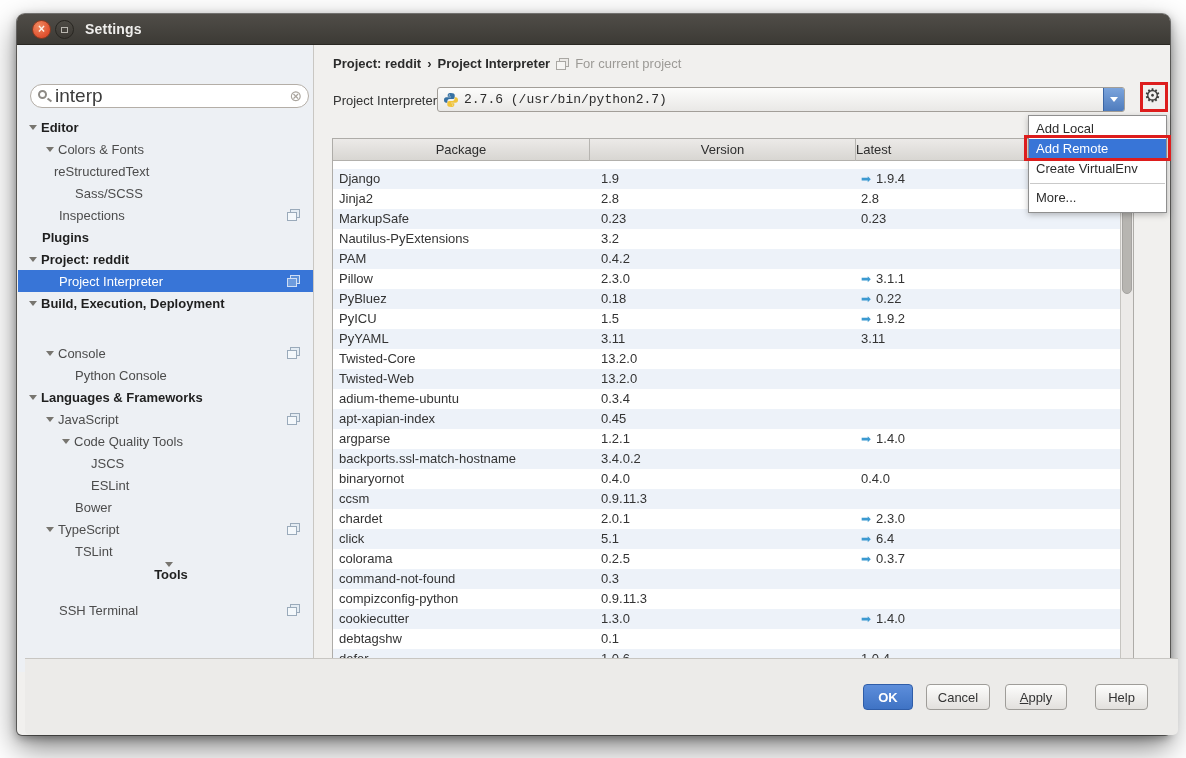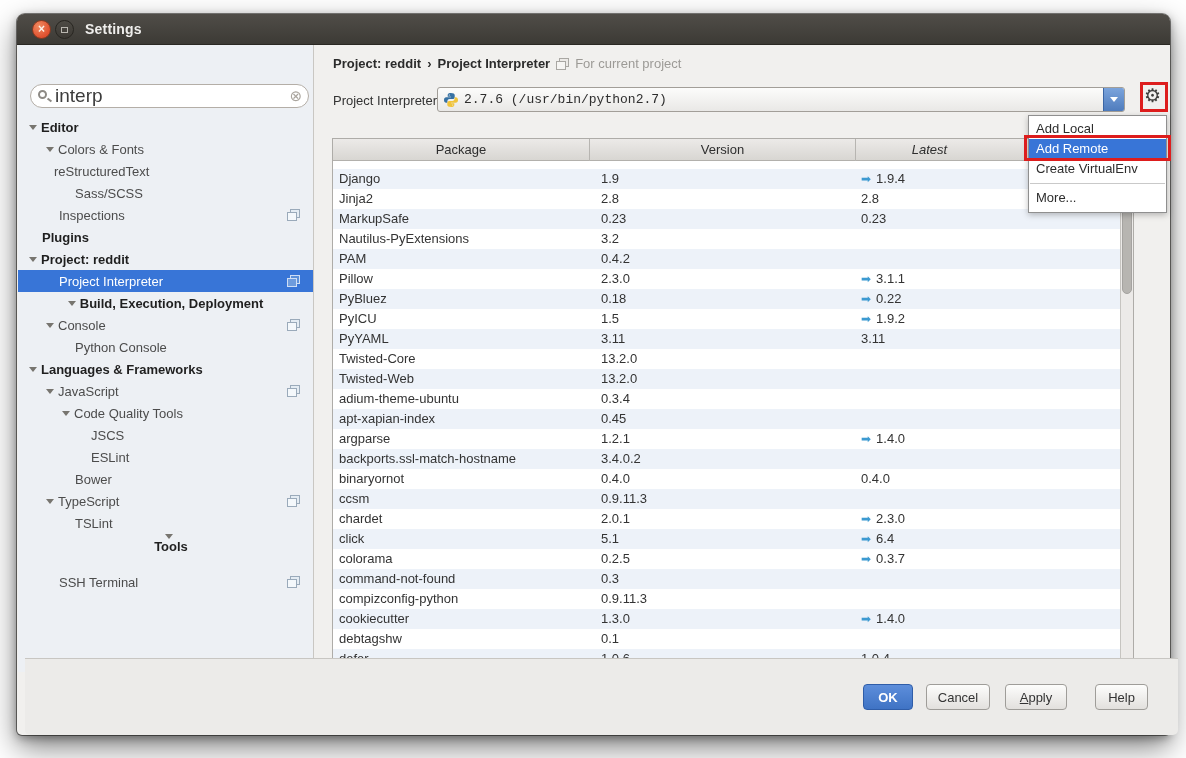--- a/index.html
+++ b/index.html
@@ -47,21 +47,21 @@
   .combo .dd { position:absolute; right:0; top:0; width:21px; height:23px; border-left:1px solid #3b66a5; border-radius:0 2px 2px 0; background:linear-gradient(#7ba4dc,#4f7cbd); }
   .combo .dd::after { content:""; position:absolute; left:6px; top:9px; width:0; height:0; border-left:4.5px solid transparent; border-right:4.5px solid transparent; border-top:5px solid #fff; }
   .gearbox { position:absolute; left:1123px; top:68px; width:28px; height:30px; border:3px solid #dd1d1d; background:transparent; z-index:60; }
   .gear { position:absolute; left:1127px; top:71px; font-size:19px; color:#3e3e3c; cursor:pointer; z-index:61; line-height:22px; }
   
   .pkg-table { position:absolute; left:315px; top:124px; width:802px; height:530px; background:#fff; border:1px solid #aeaca8; overflow:hidden; }
   .thead { position:absolute; left:0; top:0; width:100%; height:22px; background:linear-gradient(#eceae8,#d8d6d2); border-bottom:1px solid #b2b0ac; }
   .th { position:absolute; top:0; height:22px; font-size:13px; color:#2e2e2e; line-height:21px; }
   .th.c0 { left:0; width:257px; text-align:center; border-right:1px solid #b7b5b1; }
   .th.c1 { left:257px; width:266px; text-align:center; border-right:1px solid #b7b5b1; }
-  .th.c2 { left:523px; width:277px; text-align:center; padding-right:130px;font-style:italic; }
+  .th.c2 { left:523px; width:277px; text-align:left; padding-right:130px; }
   .tbody { position:absolute; left:0; top:30px; width:788px; }
   .trow { position:relative; height:20px; background:#fff; }
   .trow.alt { background:#edf2f9; }
   .cell { position:absolute; top:2px; font-size:13px; color:#333; white-space:nowrap; }
   .cell.pkg { left:6px; }
   .cell.ver { left:268px; }
   .cell.lat { left:528px; }
   .uparrow { color:#3d9ad1; margin-right:5px; font-size:12px; }
   .vscroll { position:absolute; right:0; top:22px; width:13px; bottom:0; background:#eceae8; border-left:1px solid #c6c4c0; }
   .vthumb { position:absolute; left:1px; top:26px; width:10px; height:107px; background:#b7b5b1; border:1px solid #a5a3a0; border-radius:5px; }
@@ -119,25 +119,25 @@
           <span>Plugins</span>
         </div>
         <div class="tree-row bold" style="padding-left: 11px;">
           <span class="arr"></span>
           <span>Project: reddit</span>
         </div>
         <div class="tree-row selected" style="padding-left: 41px;">
           <span>Project Interpreter</span>
           <span class="shared"></span>
         </div>
-        <div class="tree-row bold" style=" justify-content: center;">
+        <div class="tree-row bold" style="padding-left: 11px;">
           <span class="arr"></span>
           <span>Build, Execution, Deployment</span>
         </div>
-        <div class="tree-row" style="padding-left: 28px;">
+        <div class="tree-row" style="padding-left: 28px; margin-top: 28px;">
           <span class="arr"></span>
           <span>Console</span>
           <span class="shared"></span>
         </div>
         <div class="tree-row" style="padding-left: 57px;">
           <span>Python Console</span>
         </div>
         <div class="tree-row bold" style="padding-left: 11px;">
           <span class="arr"></span>
           <span>Languages &amp; Frameworks</span>

